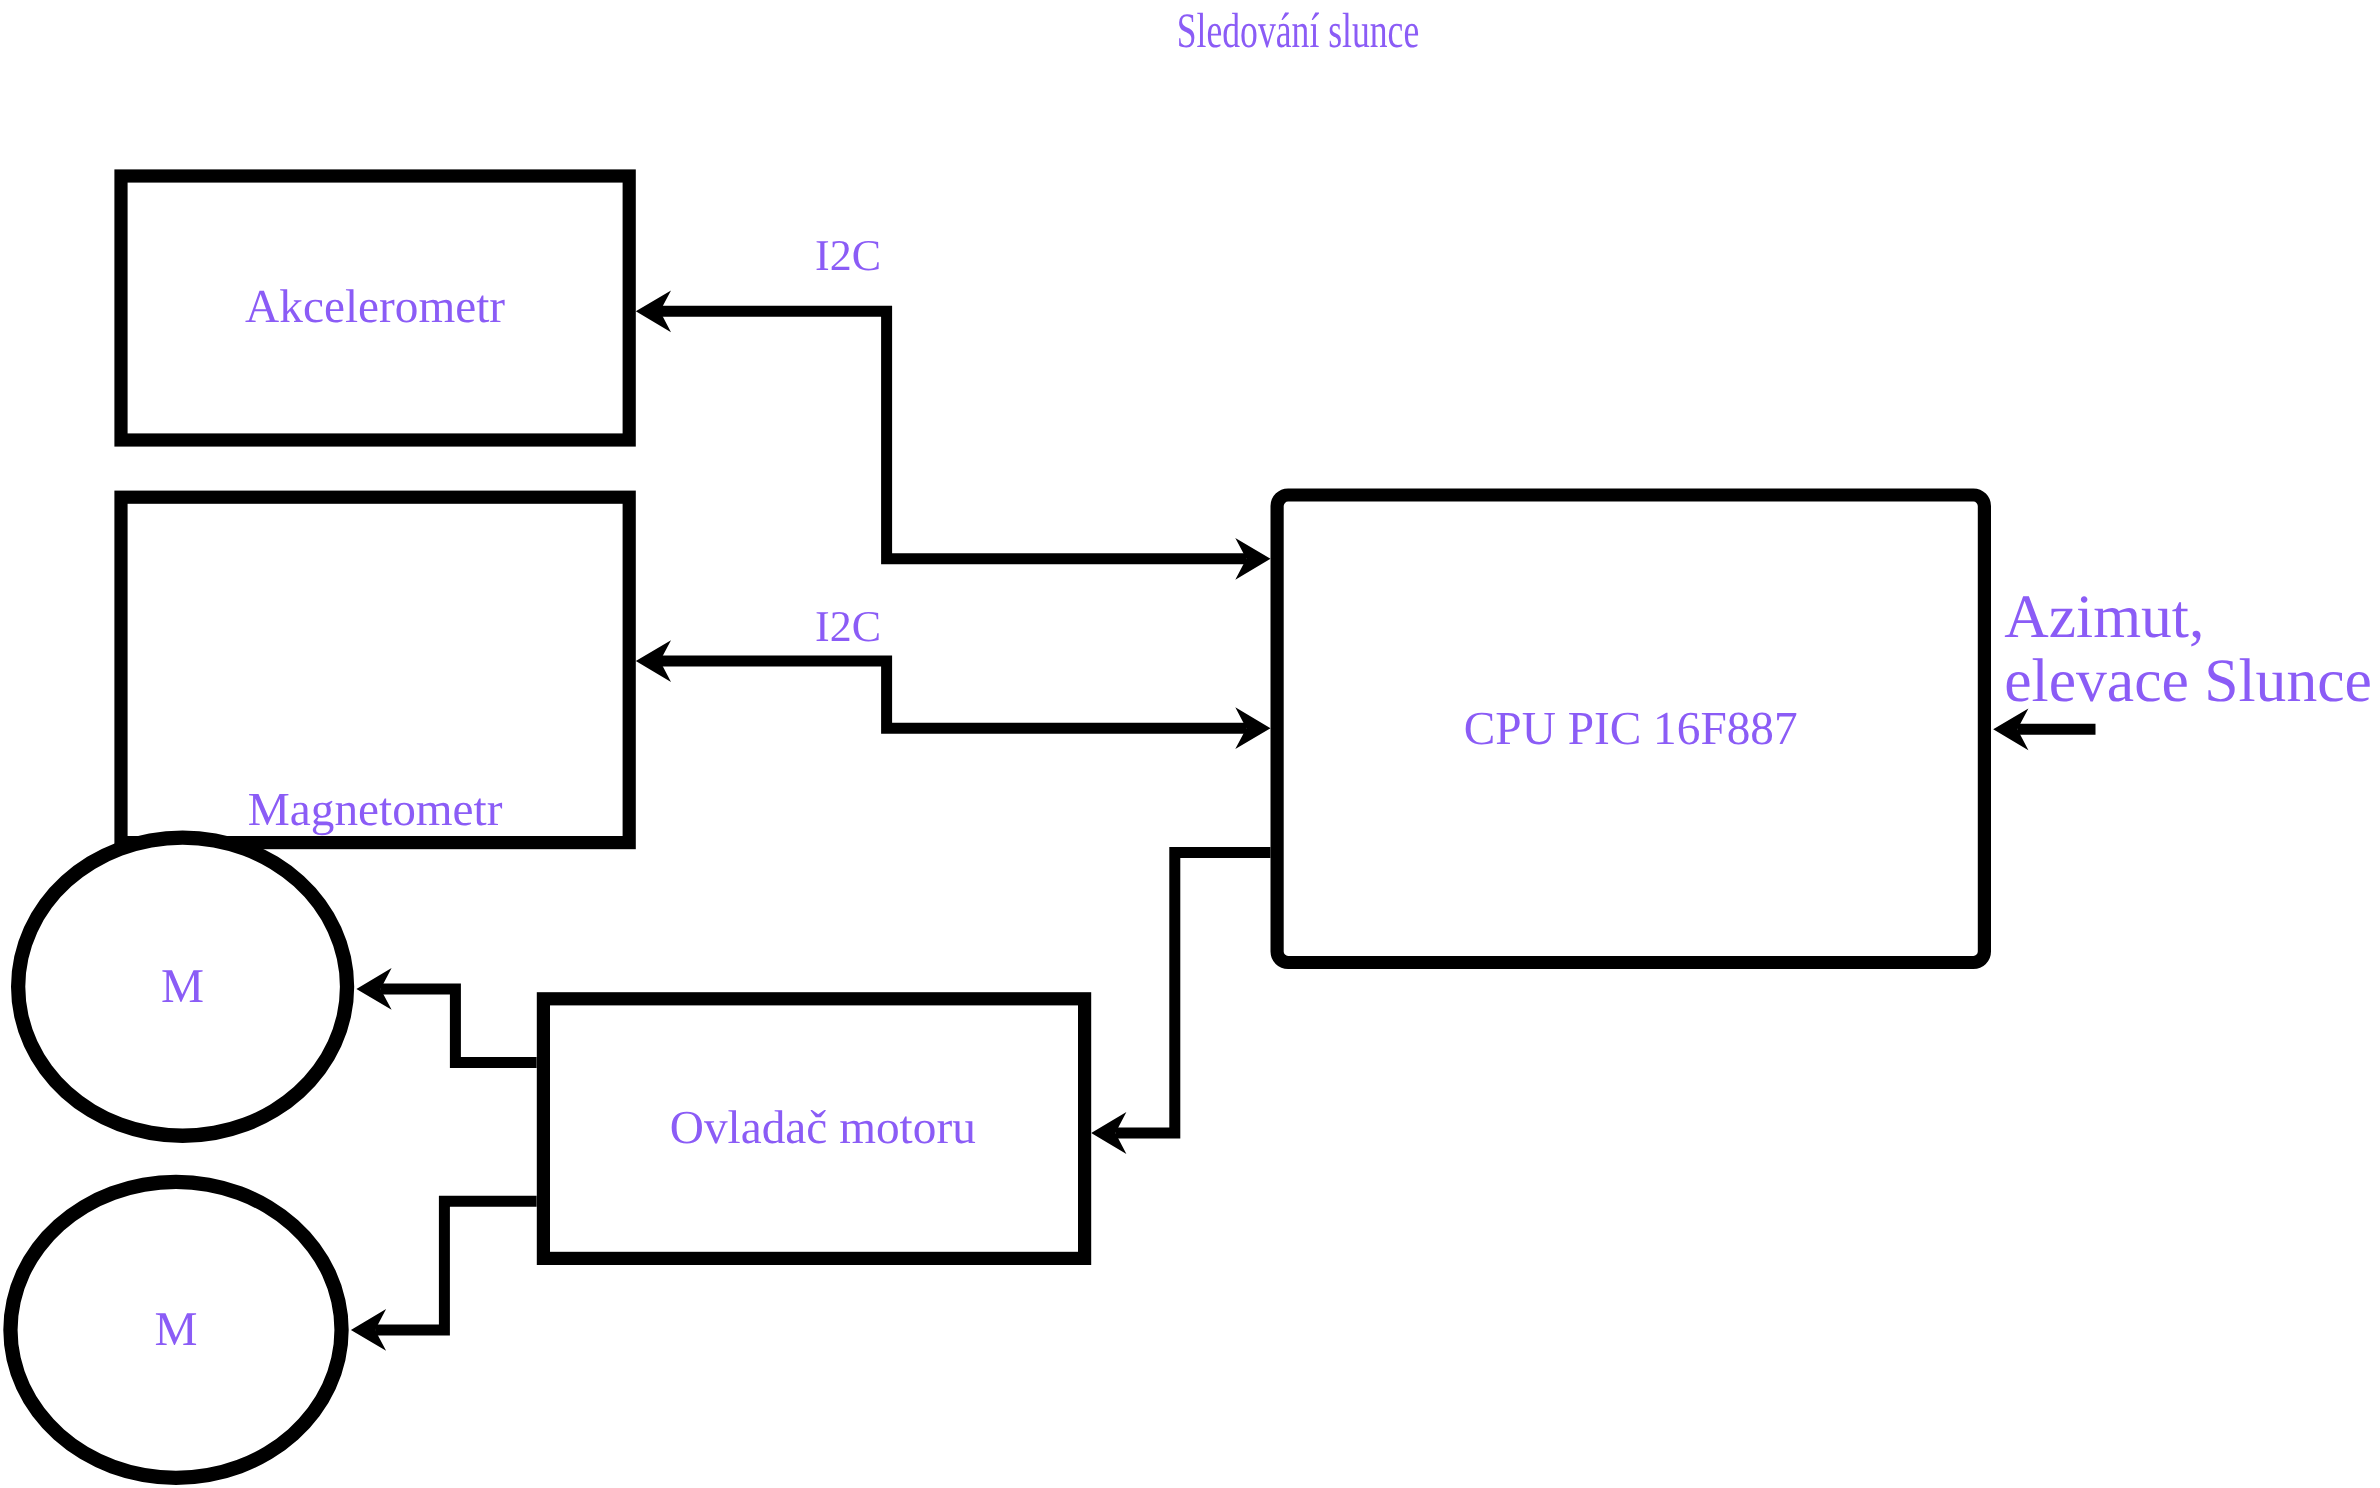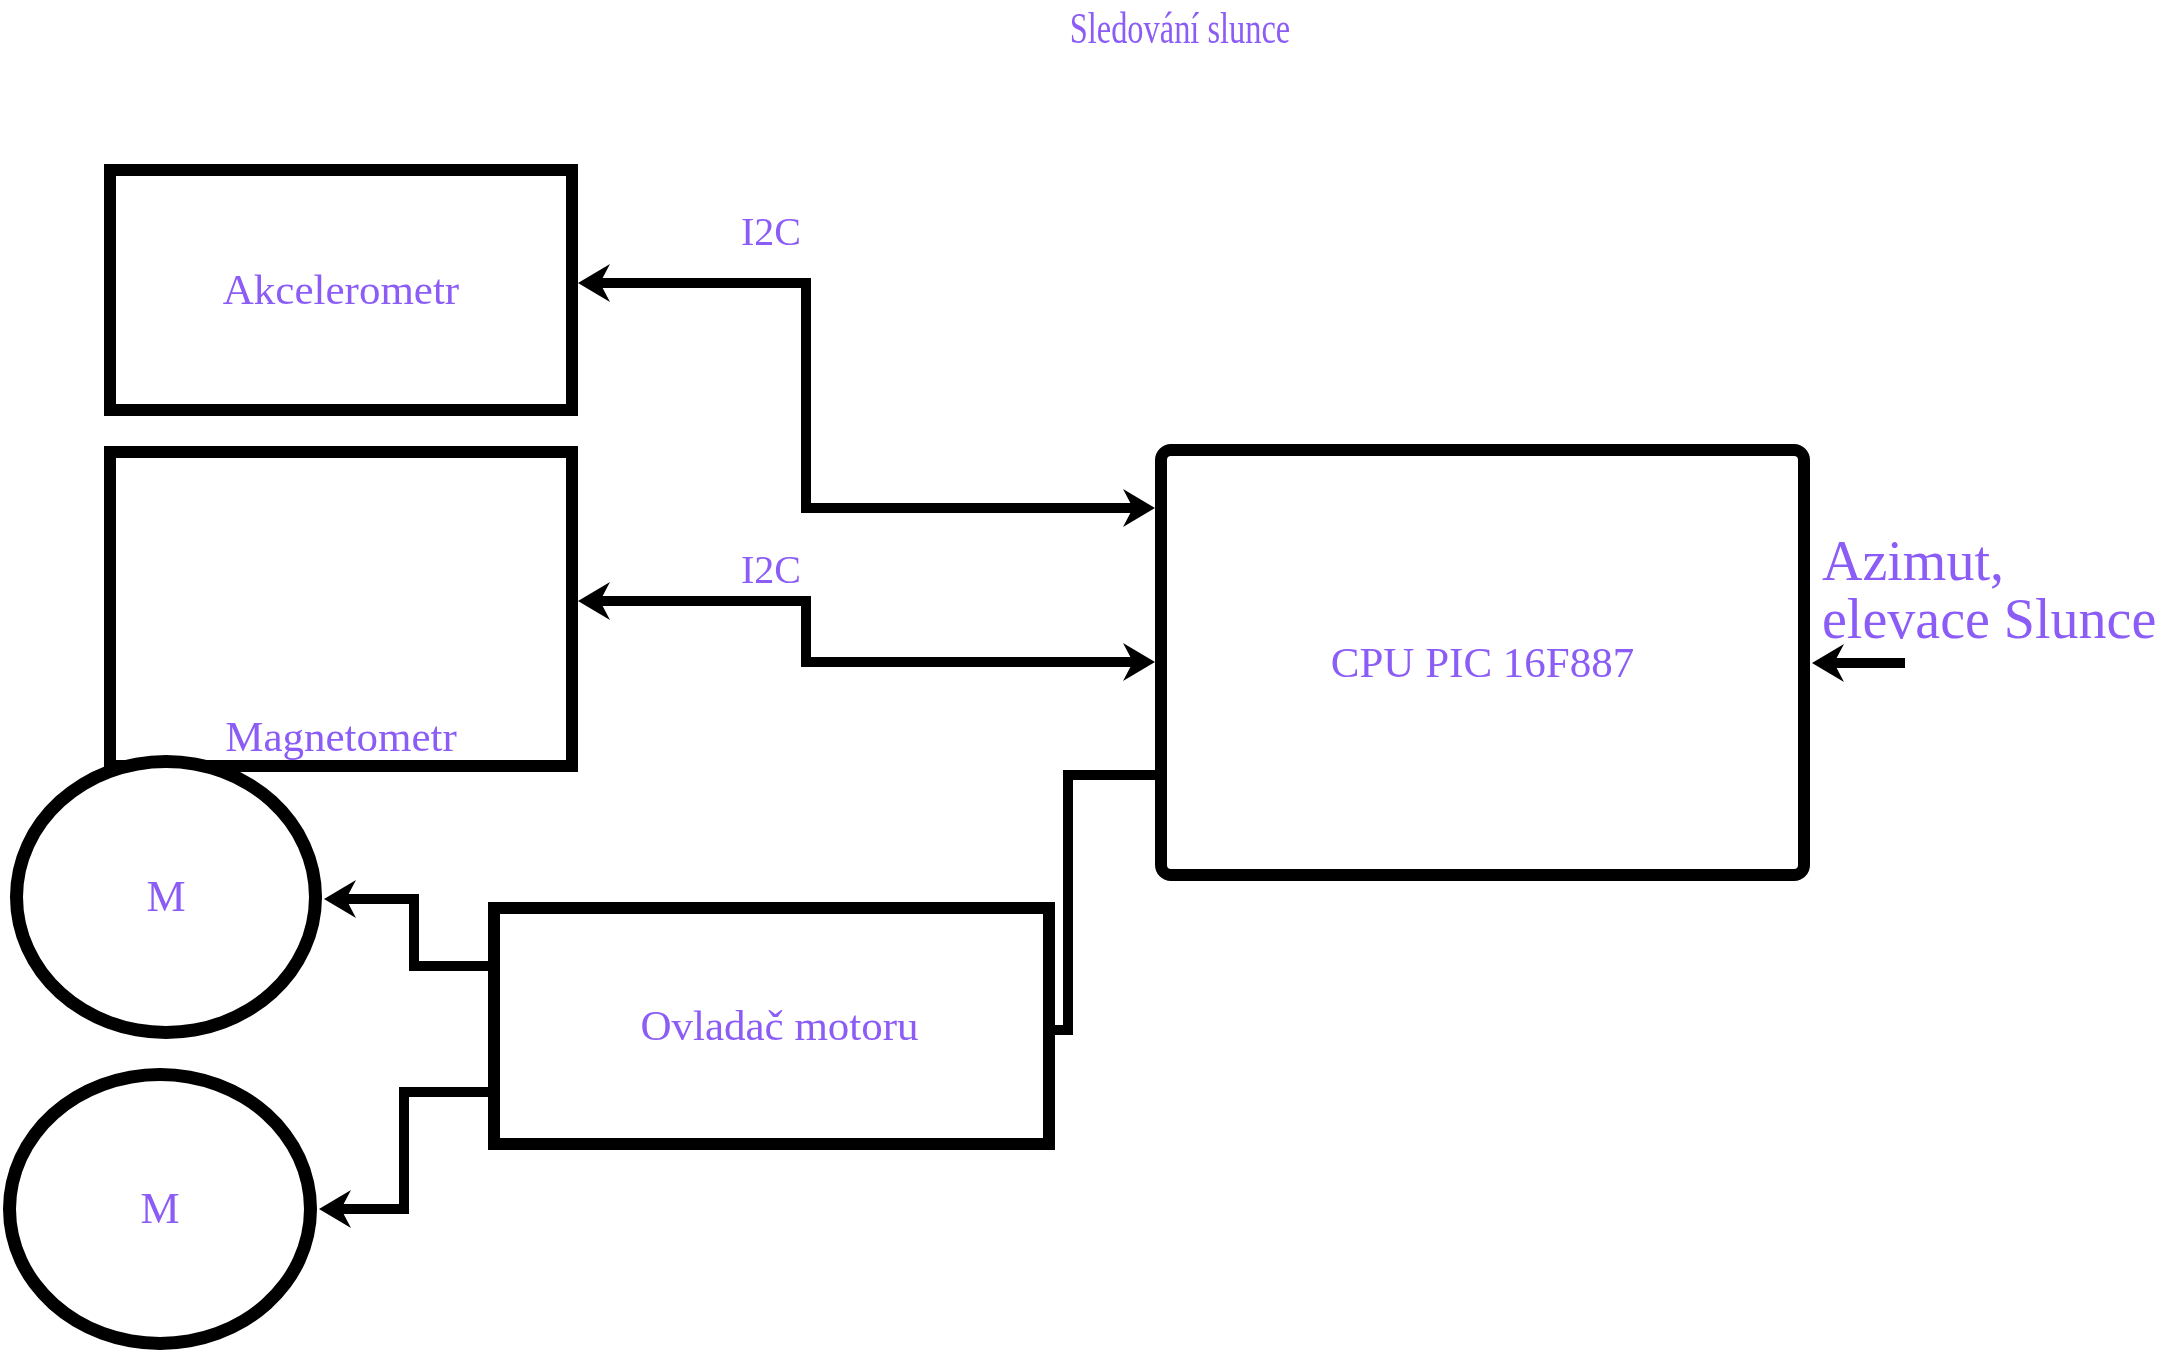--- a/index.html
+++ b/index.html
@@ -23,24 +23,24 @@
     justify-content: center;
     font-size: 43px;
     line-height: 1.1;
     white-space: nowrap;
   }
   .node.circle {
     border-width: 13px;
     border-radius: 50%;
     font-size: 44px;
   }
-  .box-akcelerometr { left: 104px; top: 164px;  width: 474px; height: 252px; }
+  .box-akcelerometr { left: 104px; top: 154px;  width: 474px; height: 252px; }
   .box-magnetometr  { left: 104px; top: 446px;  width: 474px; height: 326px; align-items: flex-end; }
   .box-cpu          { left: 1155px; top: 444px; width: 655px; height: 437px; border-radius: 16px; }
-  .box-motor-driver { left: 488px; top: 902px;  width: 567px; height: 248px; padding-left: 16px; }
+  .box-motor-driver { left: 488px; top: 902px;  width: 504px; height: 248px; padding-left: 16px; }
   .circle-motor-top    { left: 10px; top: 755px;  width: 312px; height: 284px; }
   .circle-motor-bottom { left: 3px;  top: 1068px; width: 314px; height: 282px; }
   .diagram-title {
     position: absolute;
     left: 1180px; top: 2px;
     transform: translateX(-50%) scaleX(0.72);
     transform-origin: center top;
     font-size: 45px;
     white-space: nowrap;
   }

